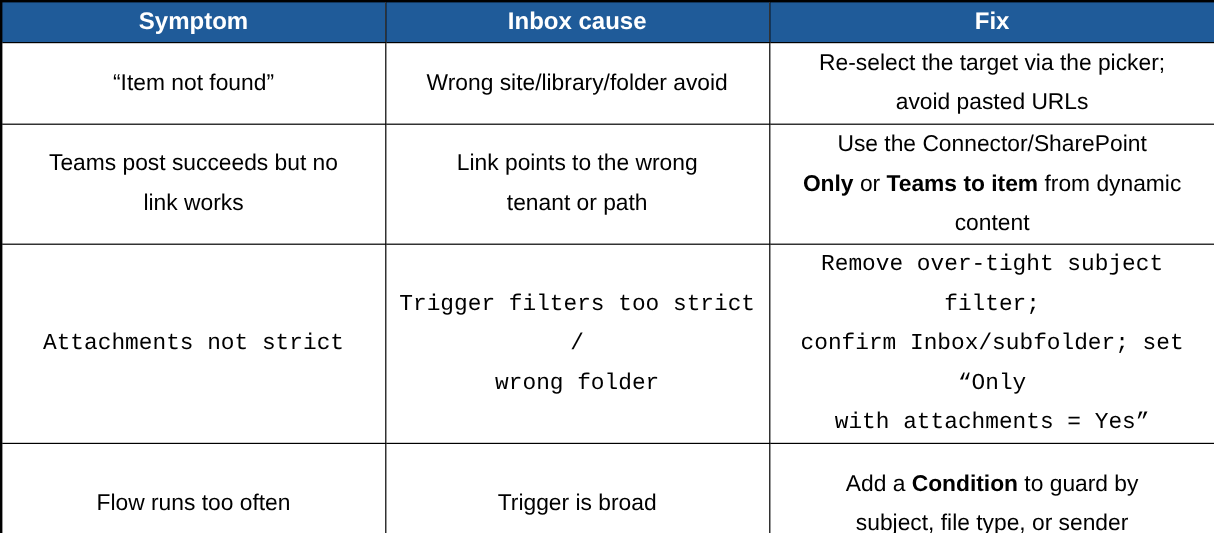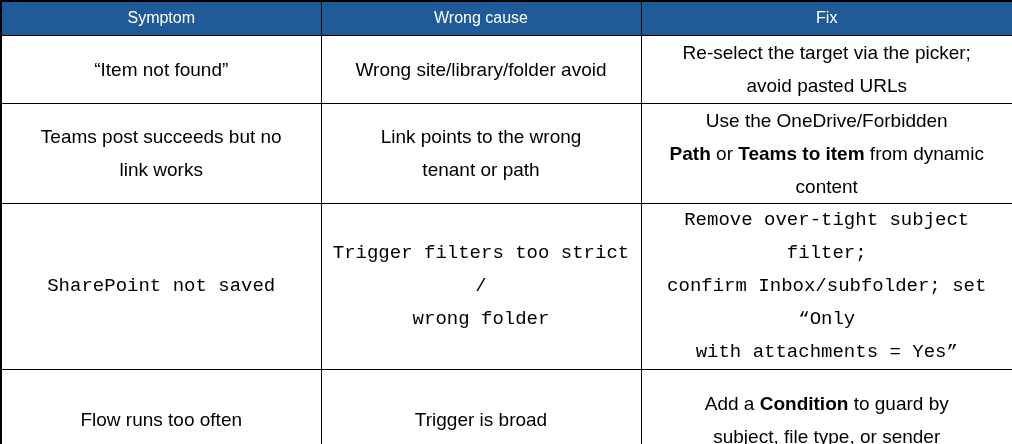--- a/index.html
+++ b/index.html
@@ -27,22 +27,22 @@
     border:1px solid var(--border);
     text-align:center;
     vertical-align:middle;
     padding:0 6px;
     overflow:hidden;
   }
   thead tr{height:34px;}
   th{
     background:var(--header-bg);
     color:var(--header-text);
-    font-size:16px;
-    font-weight:400;
+    font-size:20px;
+    font-weight:700;
     line-height:1.1;
     margin-left:20px;
   }
   td{
     color:var(--cell-text);
     font-size:19px;
     line-height:33px;
     white-space:pre-line;
   }
   tbody tr:nth-child(1){height:68px;}
@@ -57,42 +57,42 @@
 
 <table>
   <colgroup>
     <col class="c1">
       <col class="c2">
       <col class="c3">
   </colgroup>
   <thead>
     <tr>
       <th>Symptom</th>
-      <th>Wrong cause</th>
+      <th>Inbox cause</th>
       <th>Fix</th>
     </tr>
   </thead>
   <tbody>
       <tr>
         <td><span>“Item not found”</span></td>
         <td><span>Wrong site/library/folder avoid</span></td>
         <td><span>Re-select the target via the picker;
 avoid pasted URLs</span></td>
       </tr>
       <tr>
         <td><span>Teams post succeeds but no
 link works</span></td>
         <td><span>Link points to the wrong
 tenant or path</span></td>
-        <td><span>Use the OneDrive/Forbidden
-</span><span class="bold">Path</span><span> or </span><span class="bold">Teams to item</span><span> from dynamic
+        <td><span>Use the Connector/SharePoint
+</span><span class="bold">Only</span><span> or </span><span class="bold">Teams to item</span><span> from dynamic
 content</span></td>
       </tr>
       <tr>
-        <td><span>SharePoint not saved</span></td>
+        <td><span>Attachments not strict</span></td>
         <td><span>Trigger filters too strict /
 wrong folder</span></td>
         <td><span>Remove over-tight subject filter;
 confirm Inbox/subfolder; set “Only
 with attachments = Yes”</span></td>
       </tr>
       <tr>
         <td><span>Flow runs too often</span></td>
         <td><span>Trigger is broad</span></td>
         <td><span>Add a </span><span class="bold">Condition</span><span> to guard by

